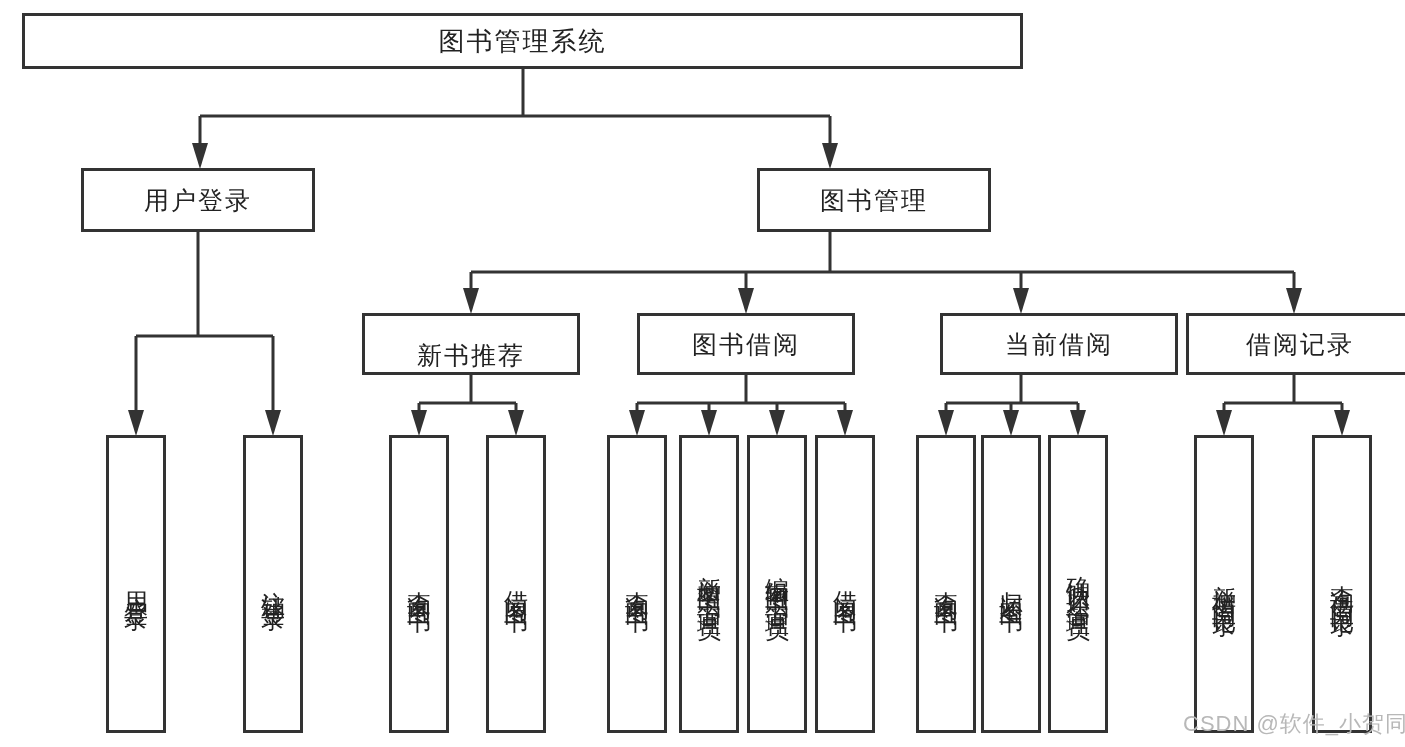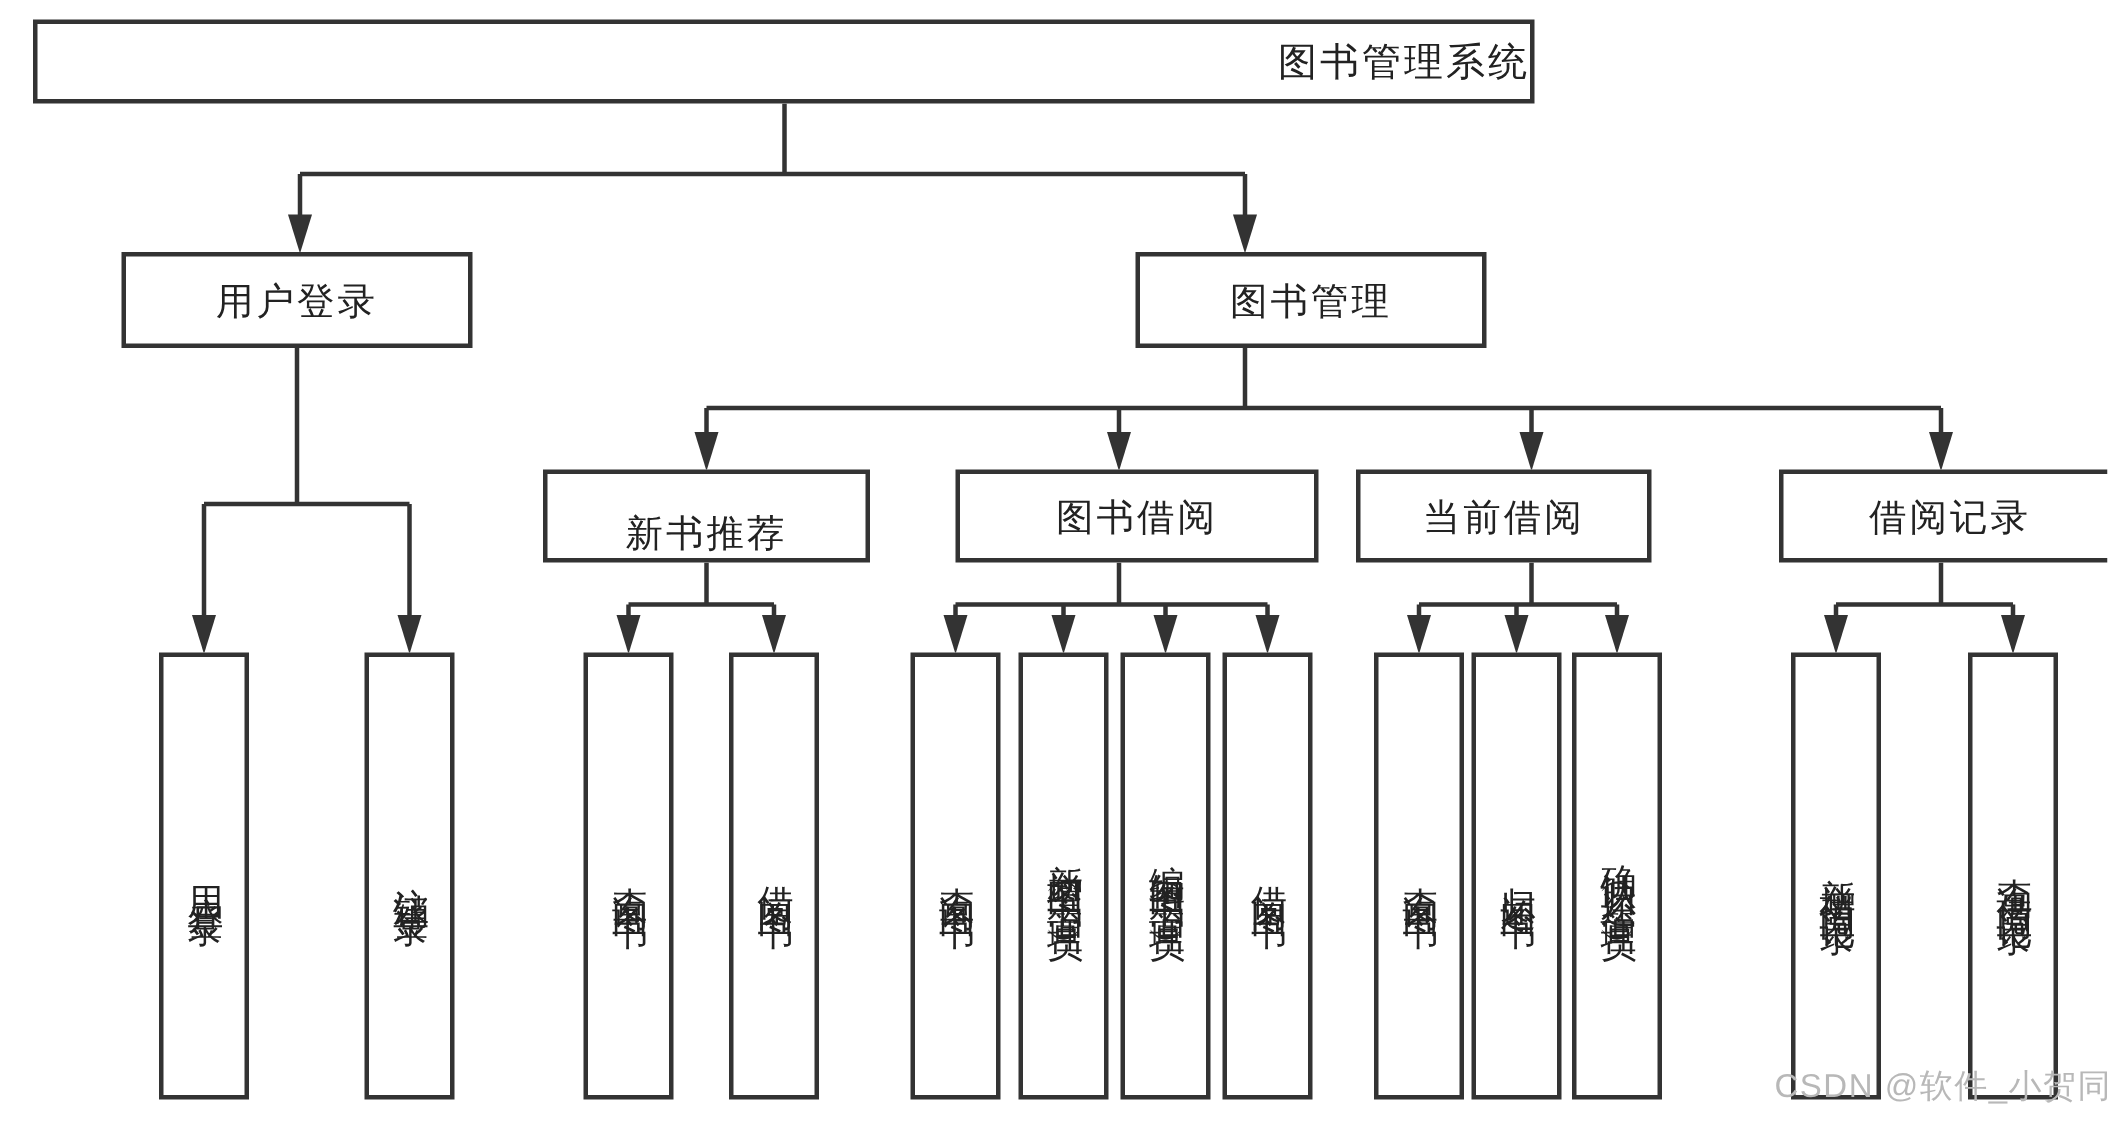--- a/index.html
+++ b/index.html
@@ -38,21 +38,21 @@
     background: #ffffff;
     display: flex;
     align-items: center;
     justify-content: center;
     color: var(--text);
   }
   .hnode {
     font-size: 25px;
     letter-spacing: 2px;
   }
-  .root { font-size: 26px; justify-content: flex-end; }
+  .root { font-size: 26px; }
   .leaf {
     writing-mode: vertical-rl;
     text-orientation: mixed;
     font-size: 24px;
     letter-spacing: 6px;
     line-height: 1;
   }
   .leaf span { display: block; }
   .watermark {
     position: absolute;
@@ -113,24 +113,24 @@
   <div class="box hnode" style="left:81px; top:168px; width:234px; height:64px;">
     <span>用户登录</span>
   </div>
   <div class="box hnode" style="left:713px; top:168px; width:234px; height:64px;margin-left:44px;">
     <span>图书管理</span>
   </div>
 
   <div class="box hnode" style="left:362px; top:313px; width:218px; height:62px;align-items:flex-end;">
     <span>新书推荐</span>
   </div>
-  <div class="box hnode" style="left:637px; top:313px; width:242px; height:62px;">
+  <div class="box hnode" style="left:637px; top:313px; width:218px; height:62px;">
     <span>图书借阅</span>
   </div>
-  <div class="box hnode" style="left:904px; top:313px; width:197px; height:62px;">
+  <div class="box hnode" style="left:940px; top:313px; width:238px; height:62px;">
     <span>当前借阅</span>
   </div>
   <div class="box hnode" style="left:1186px; top:313px; width:228px; height:62px;">
     <span>借阅记录</span>
   </div>
 
   <div class="box leaf" style="left:106px; top:435px; width:60px; height:298px;">
     <span>用户登录</span>
   </div>
   <div class="box leaf" style="left:243px; top:435px; width:60px; height:298px;">

